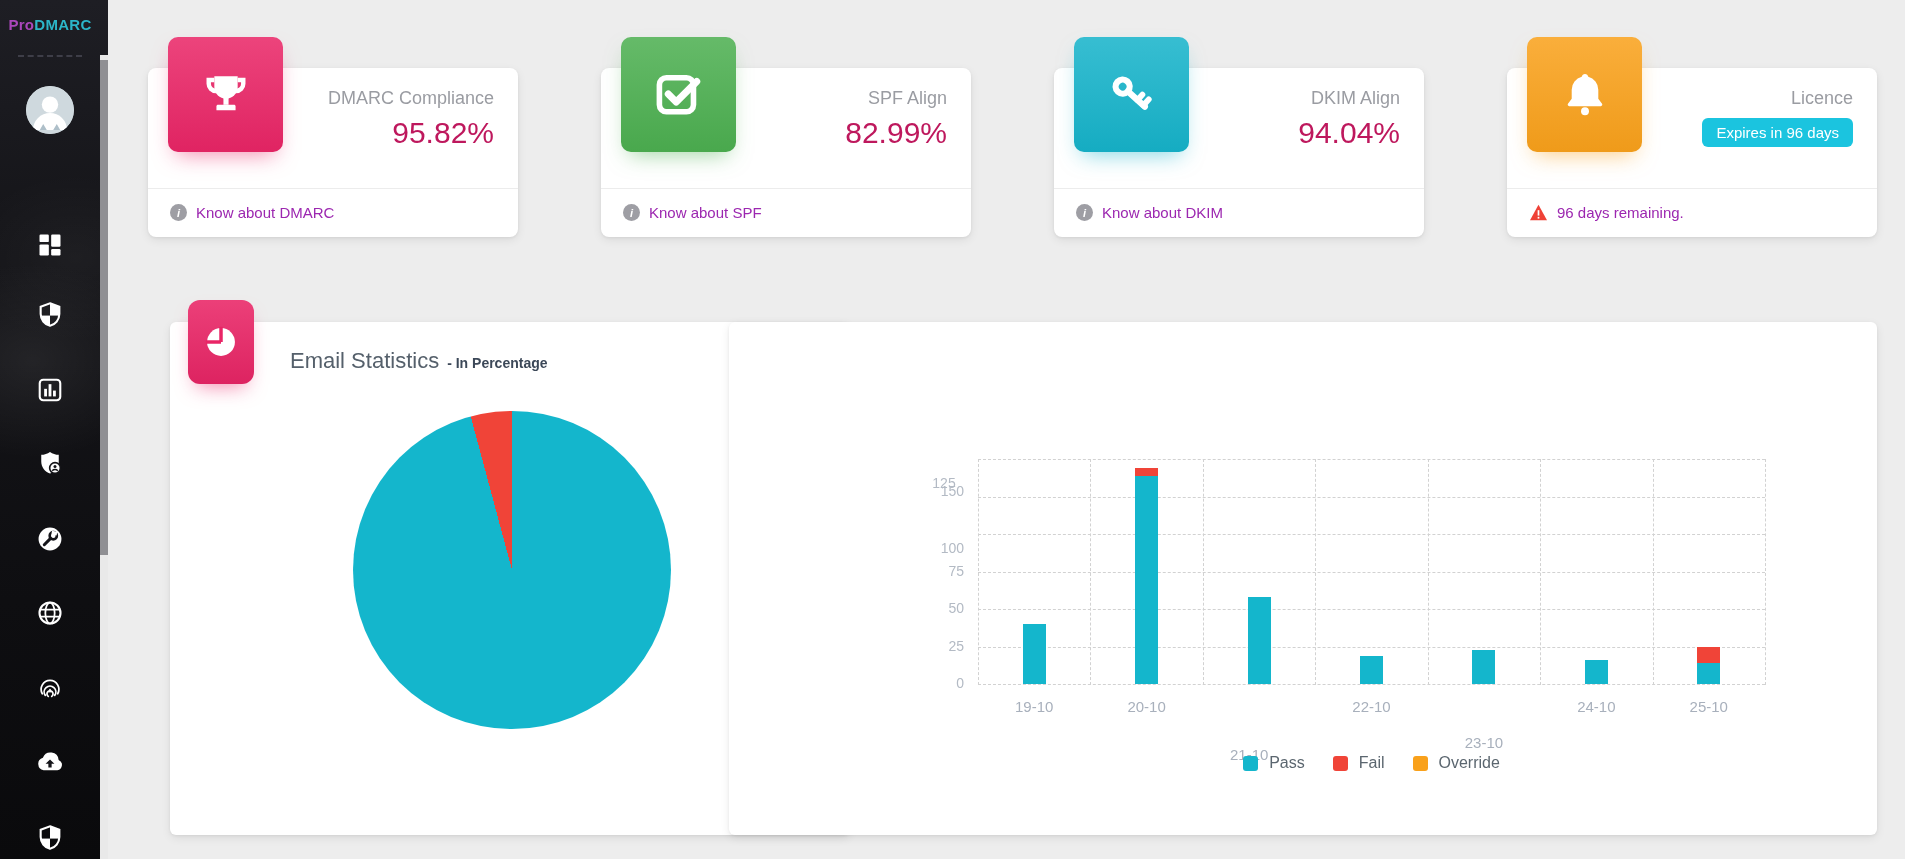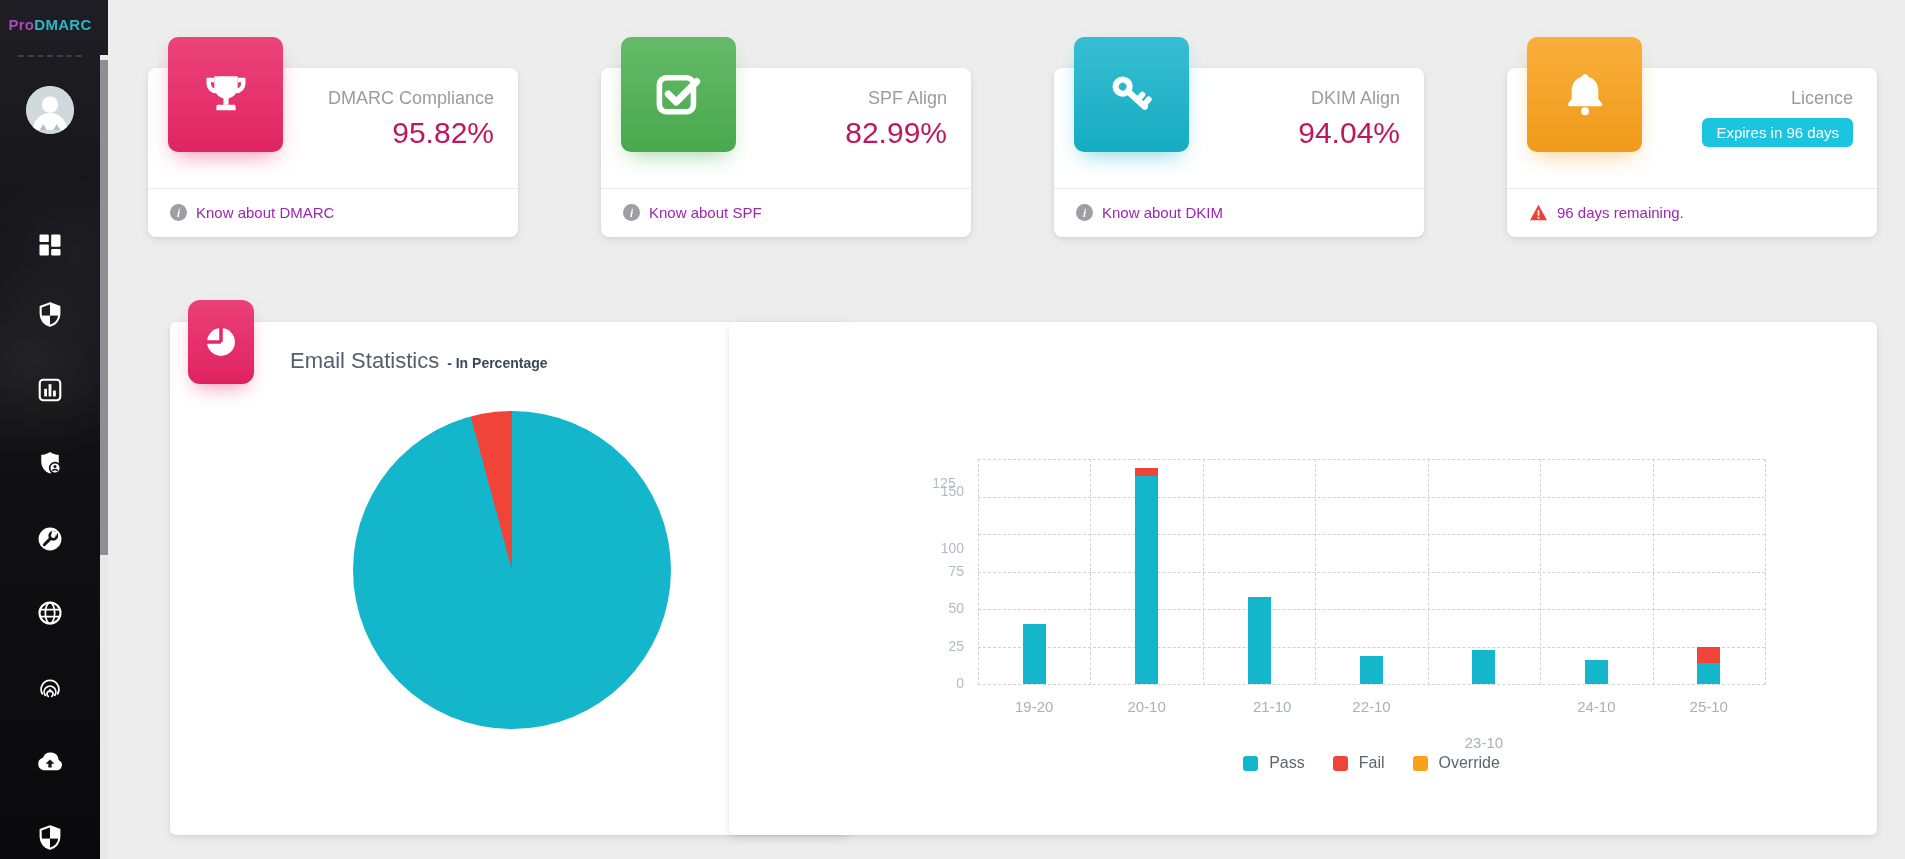--- a/index.html
+++ b/index.html
@@ -313,26 +313,26 @@
         <div class="gl-h" style="top: 0px;"></div>
         <div class="y-tick" style="top: -9px; margin-top: 33px;">150</div>
         <div class="gl-v" style="left: 0px;"></div>
         <div class="gl-v" style="left: 112.429px;"></div>
         <div class="gl-v" style="left: 224.857px;"></div>
         <div class="gl-v" style="left: 337.286px;"></div>
         <div class="gl-v" style="left: 449.714px;"></div>
         <div class="gl-v" style="left: 562.143px;"></div>
         <div class="gl-v" style="left: 674.571px;"></div>
         <div class="gl-v" style="left: 787px;"></div>
-        <div class="x-label" style="left: 0px; width: 112.429px;">19-20</div>
+        <div class="x-label" style="left: 0px; width: 112.429px;">19-10</div>
         <div class="bar-seg" style="left: 44.7143px; bottom: 0px; height: 60px; background: rgb(20, 182, 204);"></div>
         <div class="x-label" style="left: 112.429px; width: 112.429px;">20-10</div>
         <div class="bar-seg" style="left: 157.143px; bottom: 0px; height: 208.5px; background: rgb(20, 182, 204);"></div>
         <div class="bar-seg" style="left: 157.143px; bottom: 208.5px; height: 7.5px; background: rgb(240, 68, 56);"></div>
-        <div class="x-label" style="left: 238px; width: 112.429px;">21-10</div>
+        <div class="x-label" style="left: 215px; width: 112.429px; margin-top: 48px;">21-10</div>
         <div class="bar-seg" style="left: 269.571px; bottom: 0px; height: 87px; background: rgb(20, 182, 204);"></div>
         <div class="x-label" style="left: 337.286px; width: 112.429px;">22-10</div>
         <div class="bar-seg" style="left: 382px; bottom: 0px; height: 28.5px; background: rgb(20, 182, 204);"></div>
         <div class="x-label" style="left: 449.714px; width: 112.429px; margin-top: 36px;">23-10</div>
         <div class="bar-seg" style="left: 494.429px; bottom: 0px; height: 34.5px; background: rgb(20, 182, 204);"></div>
         <div class="x-label" style="left: 562.143px; width: 112.429px;">24-10</div>
         <div class="bar-seg" style="left: 606.857px; bottom: 0px; height: 24px; background: rgb(20, 182, 204);"></div>
         <div class="x-label" style="left: 674.571px; width: 112.429px;">25-10</div>
         <div class="bar-seg" style="left: 719.286px; bottom: 0px; height: 21px; background: rgb(20, 182, 204);"></div>
         <div class="bar-seg" style="left: 719.286px; bottom: 21px; height: 16.5px; background: rgb(240, 68, 56);"></div>

